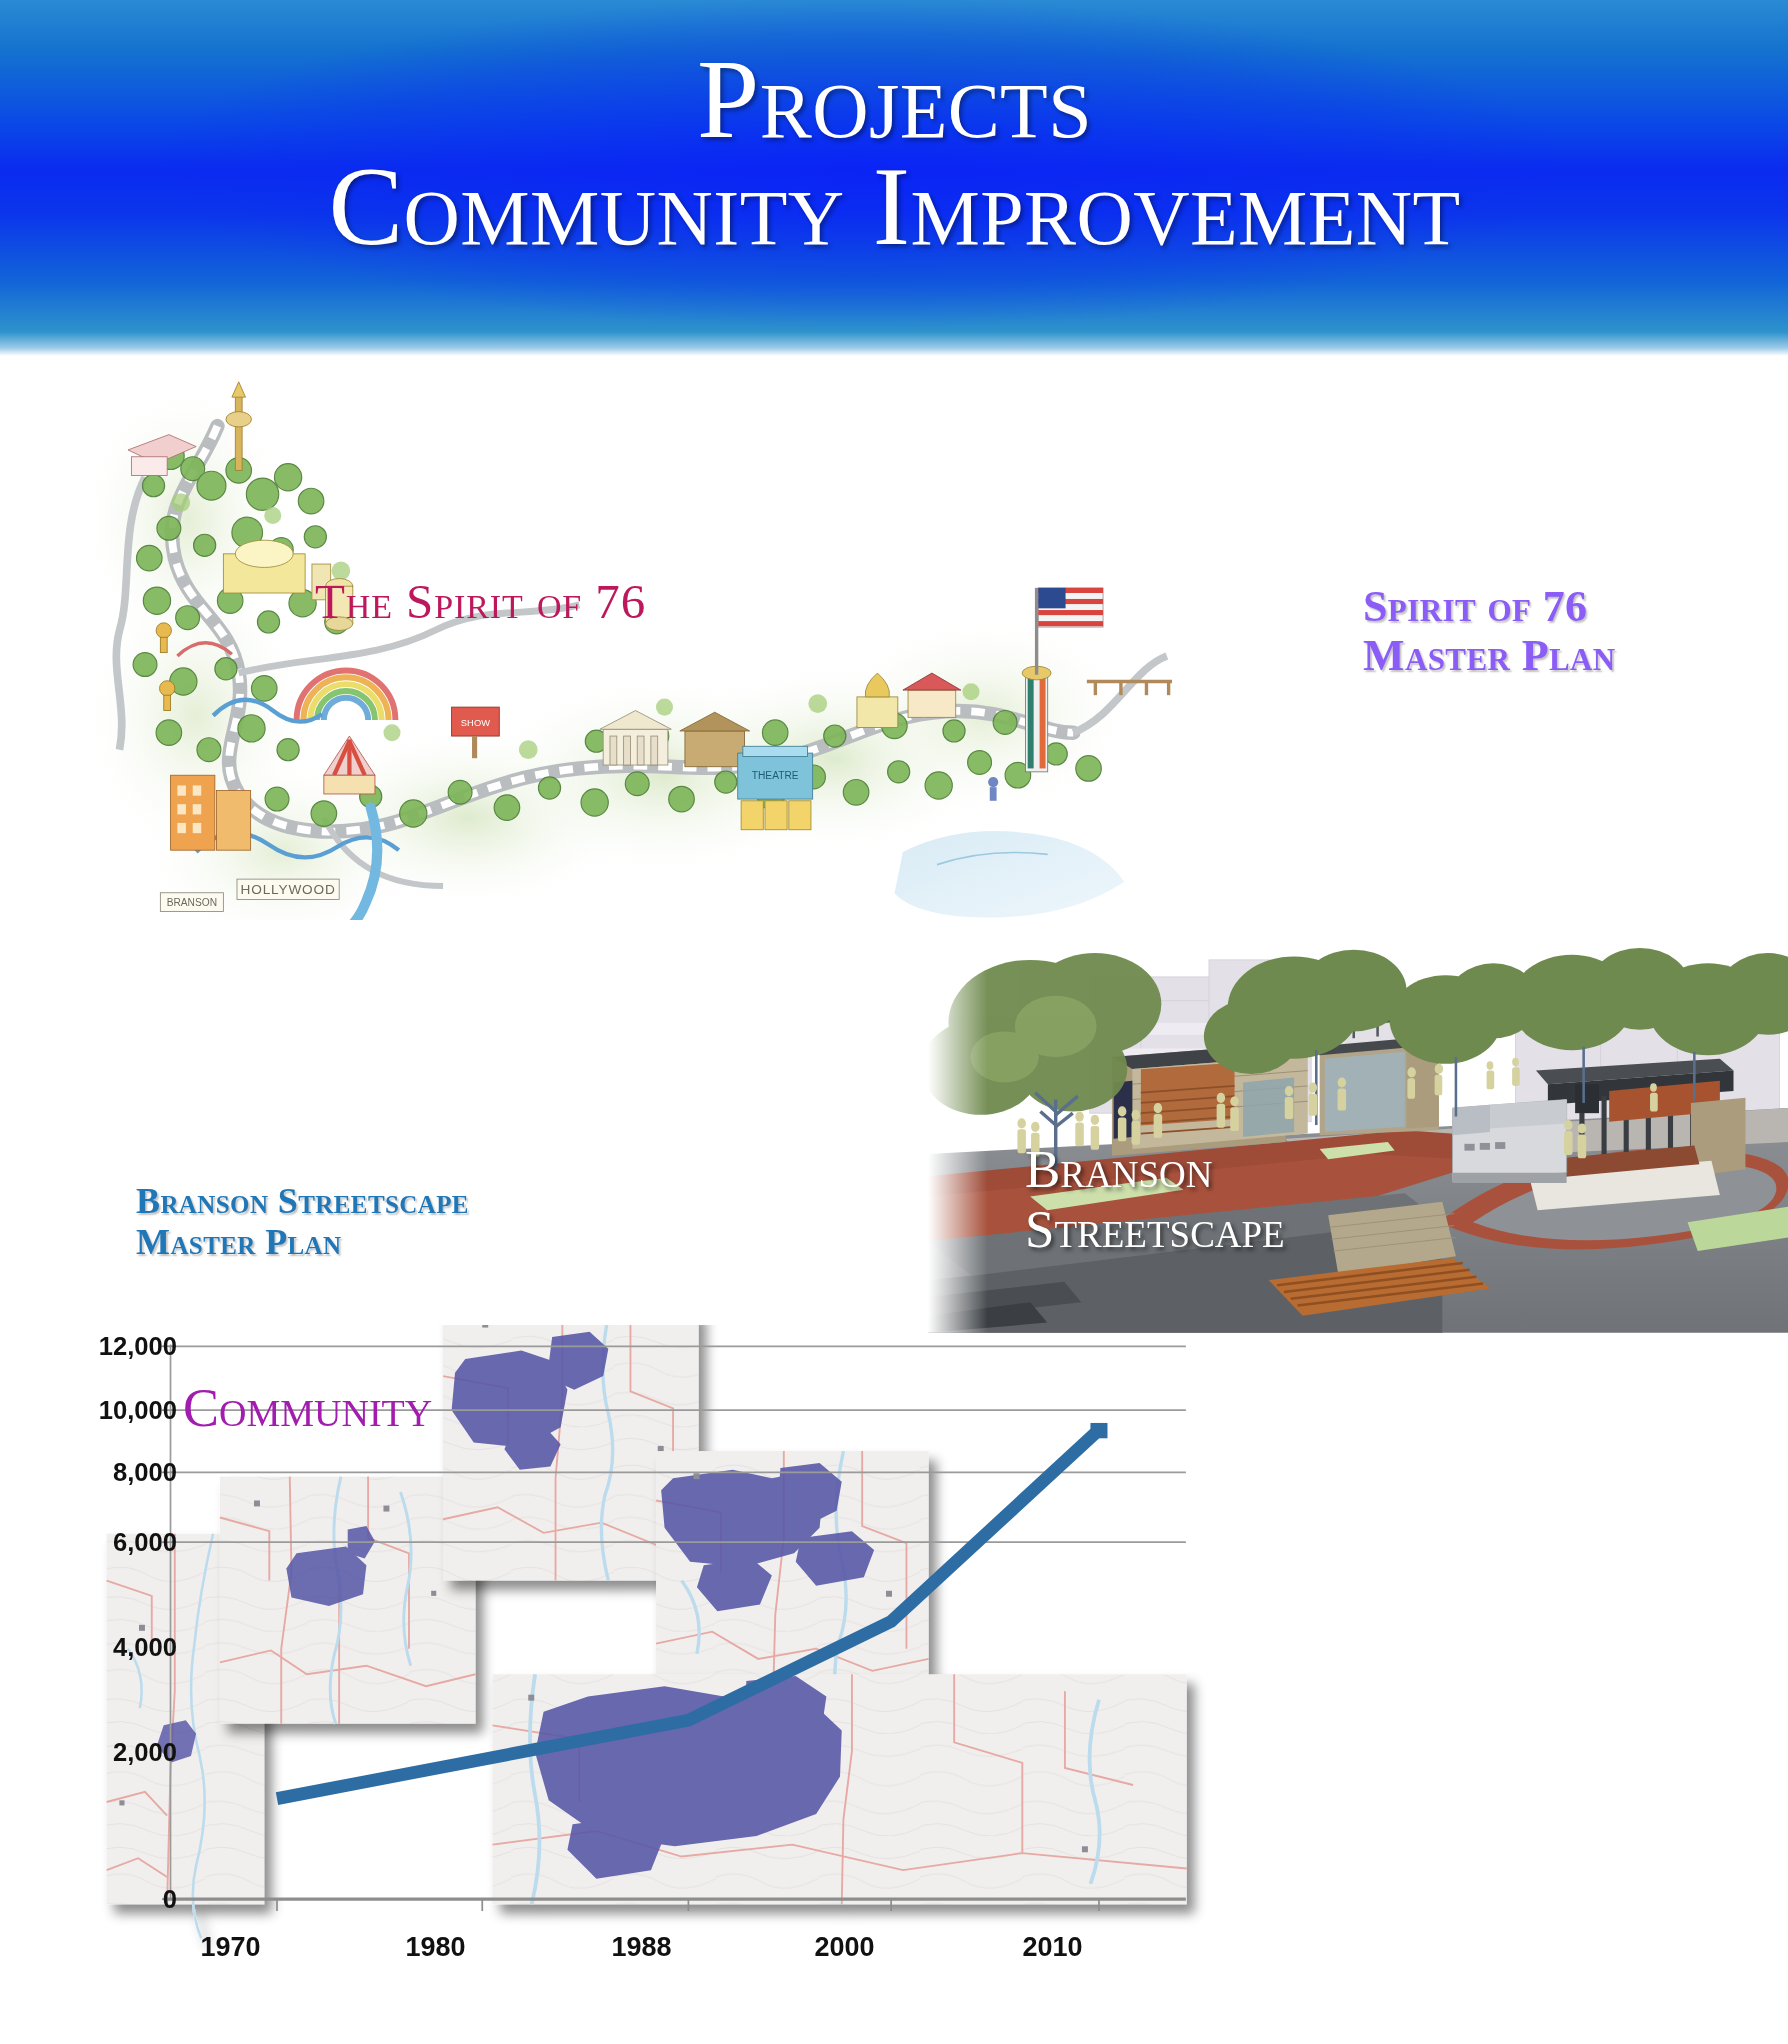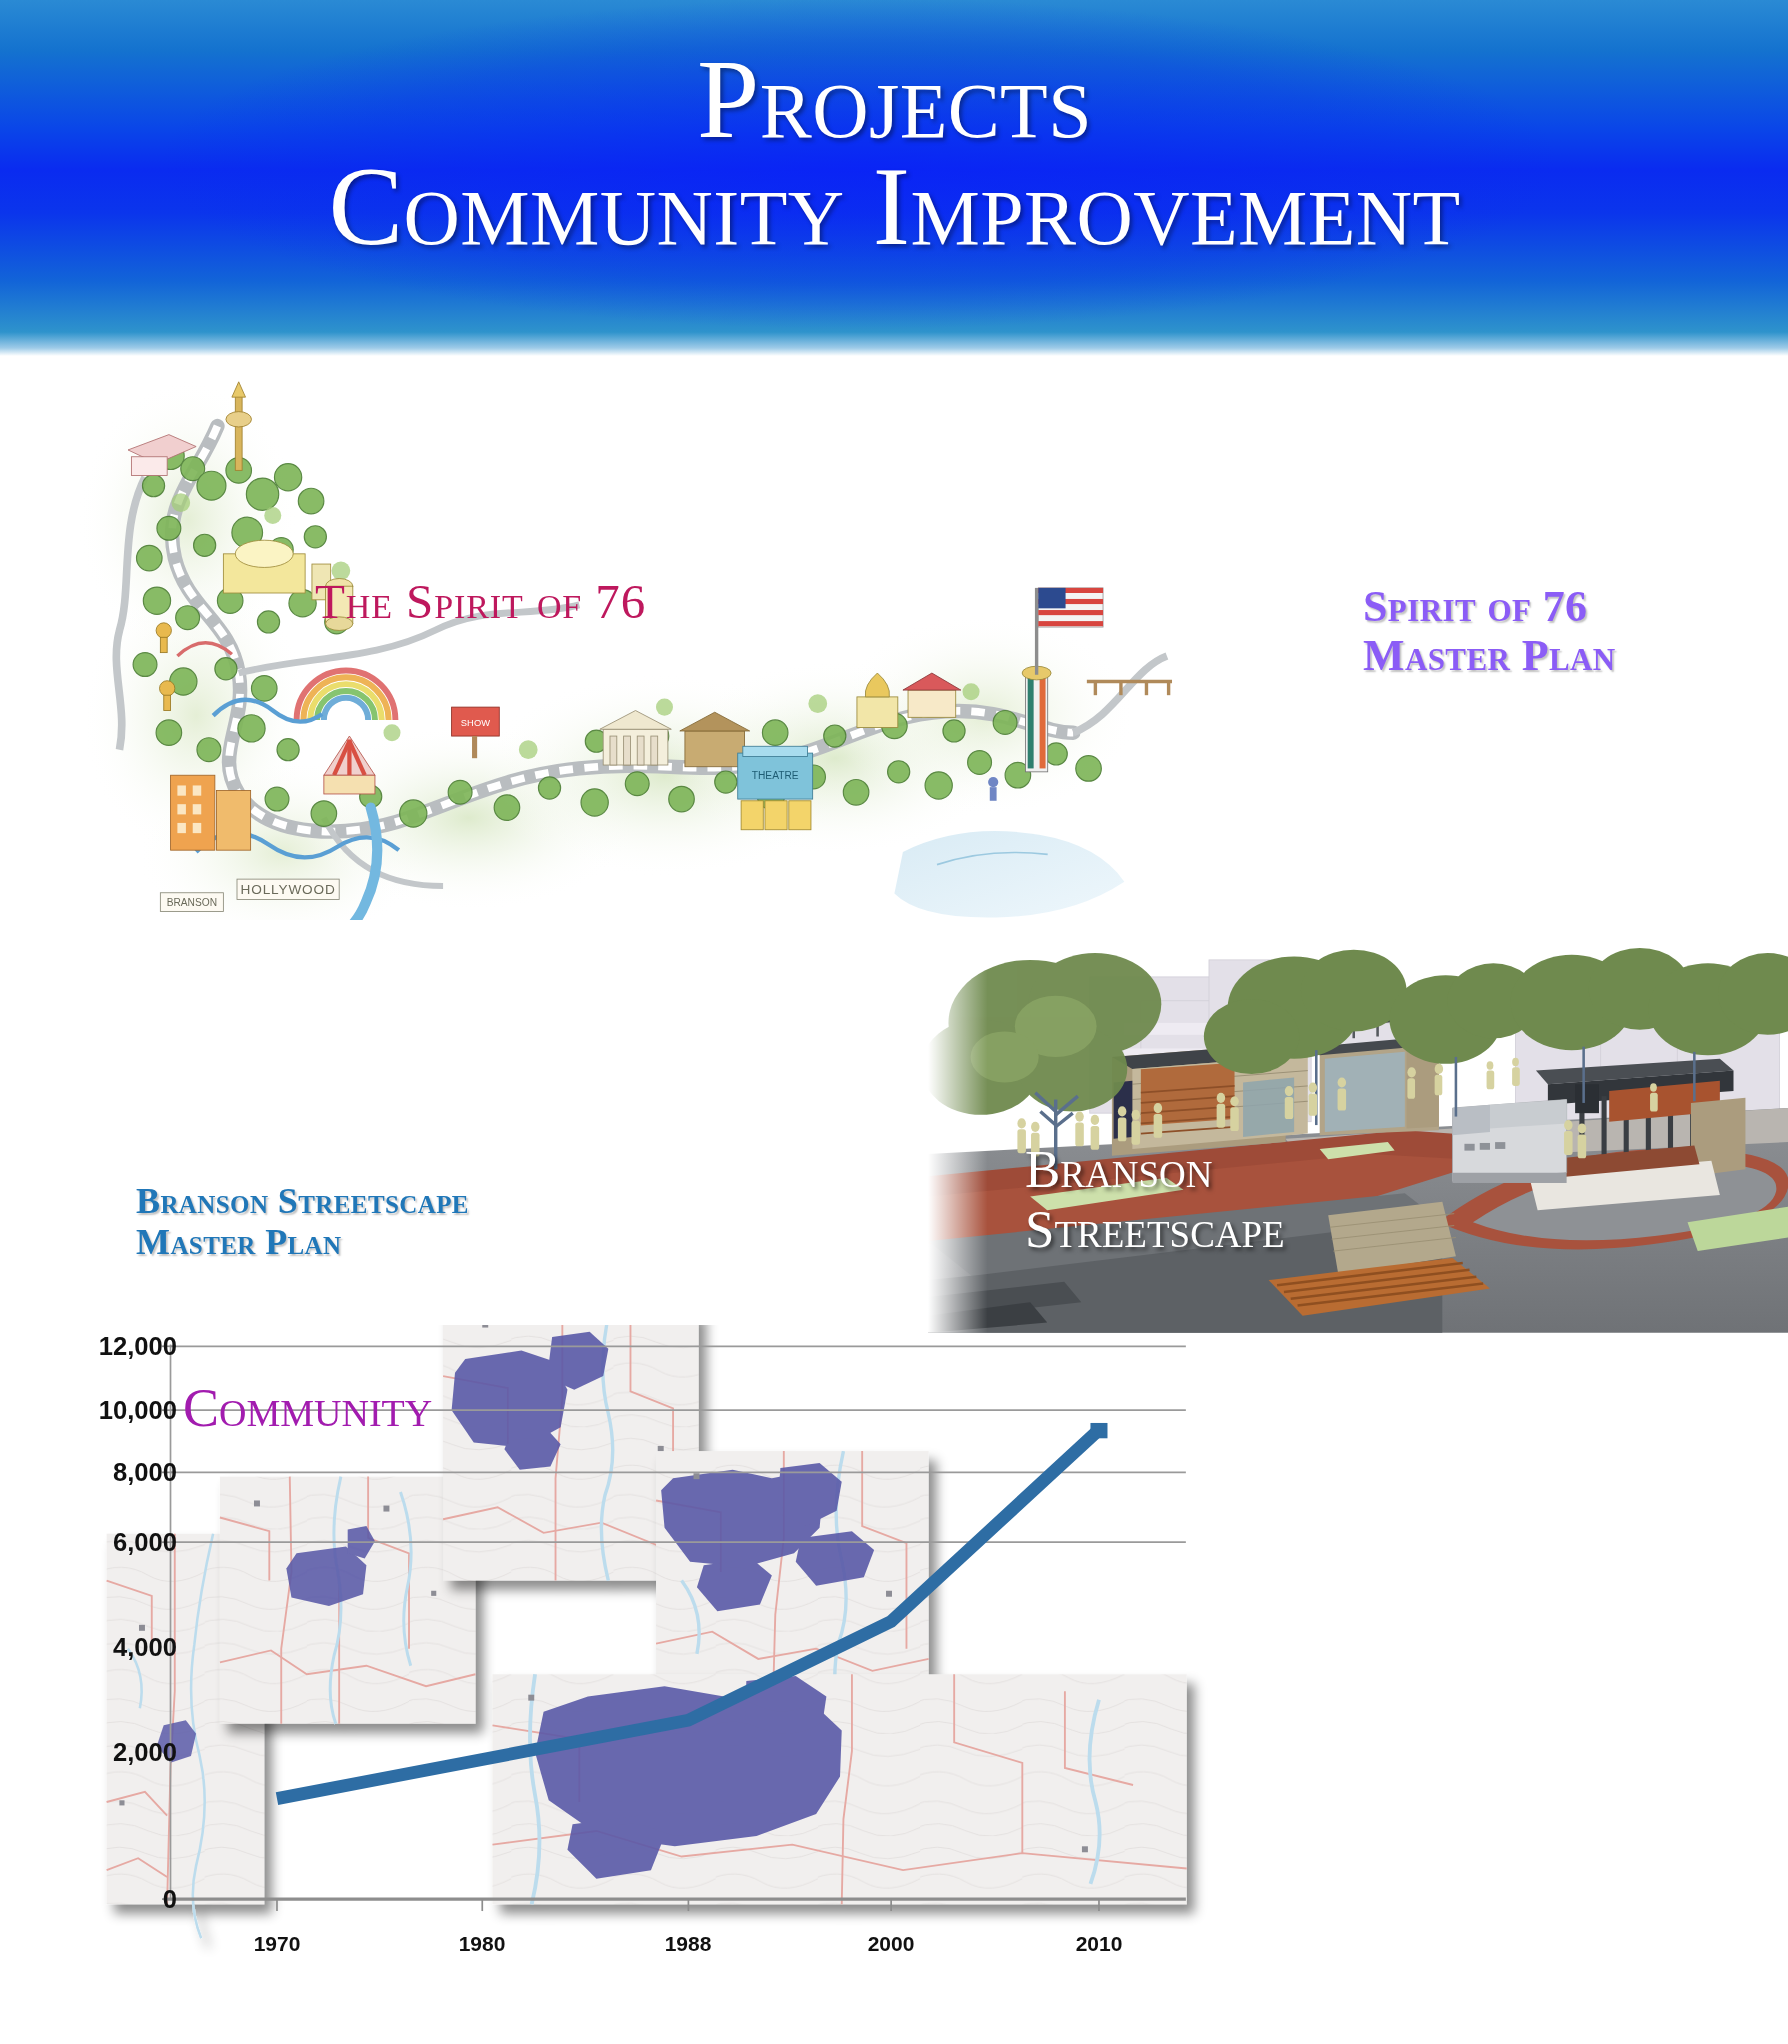--- a/index.html
+++ b/index.html
@@ -46,21 +46,21 @@
         color:#2077b8;font-size:36px;font-weight:bold;font-variant:small-caps;
         line-height:1.14;letter-spacing:0.4px;
         text-shadow:1.7px 1.7px 1.7px rgba(120,120,120,.45);}
 
   
   #chart-block{position:absolute;left:0px;top:1325px;width:1278px;height:707px;}
   .ytick{position:absolute;right:1612px;font-family:"Liberation Sans",sans-serif;
         font-weight:bold;font-size:25.6px;color:#111;text-align:right;
         width:221px;transform:translateY(-50%);}
   .xtick{position:absolute;font-family:"Liberation Sans",sans-serif;
-        font-weight:bold;font-size:21px;color:#111;text-align:center;
+        font-weight:bold;font-size:27px;color:#111;
         width:153px;transform:translateX(-50%);}
 
   #chart-caption{position:absolute;left:183px;top:1376px;
         color:#a21caf;font-size:54px;font-variant:small-caps;line-height:1.22;
         z-index:40;}
 
   #chart-svg{position:absolute;left:0;top:0;}
 </style>
 </head>
 <body>

